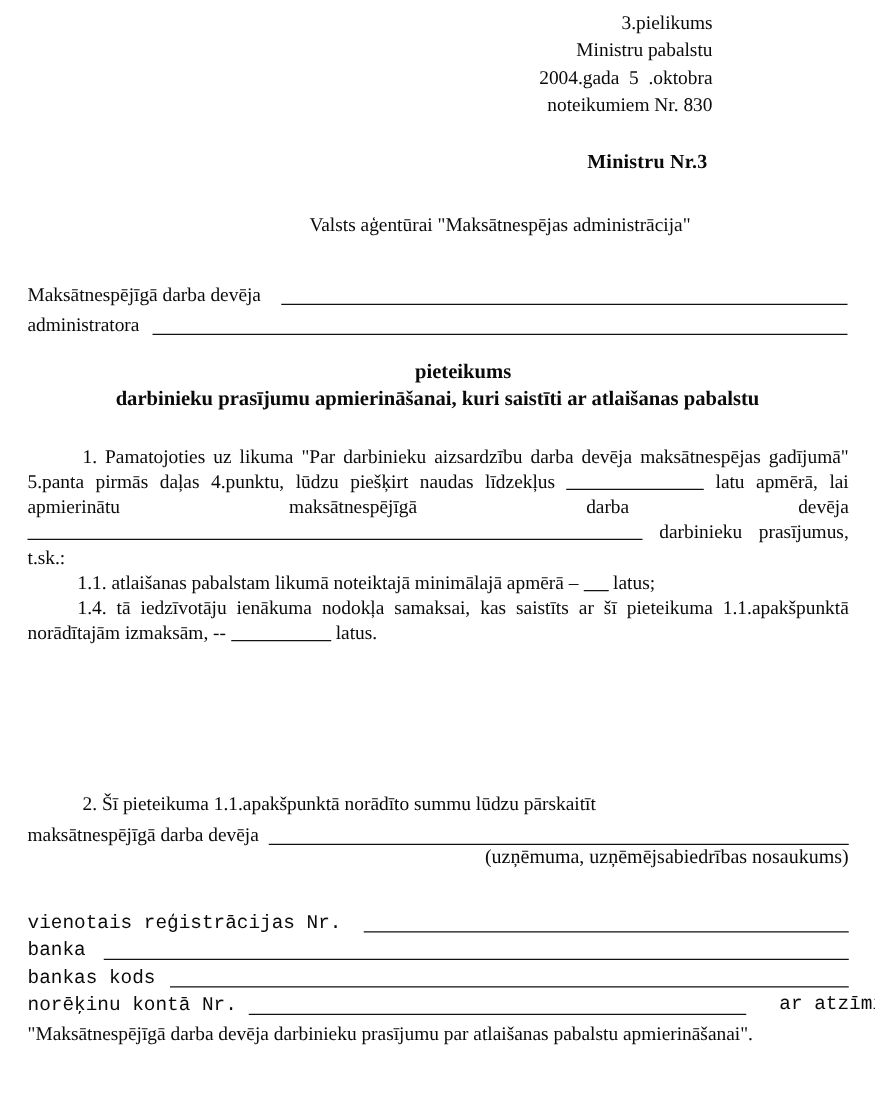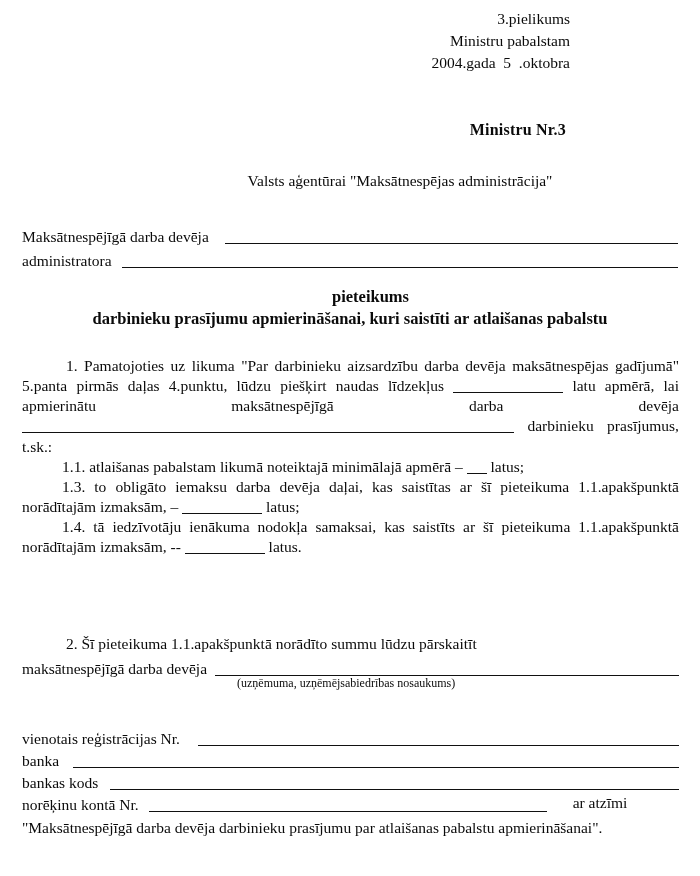--- a/index.html
+++ b/index.html
@@ -136,35 +136,35 @@
     height: 22px;
   }
   .p2row .flabel { white-space: pre; font-size: 15.5px; line-height: 1; }
   .p2row .fline {
     flex: 1 1 auto;
     border-bottom: 1.3px solid #111;
     height: 12px;
     margin-left: 8px;
   }
   .caption {
-    text-align: left;
-    font-size: 12px;
+    text-align: right;
+    font-size: 16px;
     margin-top: 1px;
     padding-left: 215px;
     line-height: 1.1;
   }
 
   
   .bankfields {
     position: absolute;
     top: 724px;
     left: 22px;
     width: 657px;
   }
-  .bankfields .fieldrow { height: 22px; }
+  .bankfields .fieldrow { height: 22px; font-family: Liberation Mono, monospace; }
   .bankfields .fieldrow .fline { margin-left: 8px; }
   .bankfields .b1 .fline { margin-left: 18px; }
   .bankfields .b2 .fline { margin-left: 14px; }
   .bankfields .b3 .fline { margin-left: 12px; }
   .bankfields .b4 .fline { flex: 0 0 398px; margin-left: 10px; }
   .bankfields .b4 .tail { white-space: pre; margin-left: 26px; font-size: 15.5px; }
 
   
   .closing {
     position: absolute;
@@ -174,22 +174,23 @@
   }
   .closing p { margin: 0; }
 </style>
 </head>
 <body>
 
 <div class="page">
 
   <div class="header-block">
     <span class="hline">3.pielikums</span>
-    <span class="hline">Ministru pabalstam</span>
+    <span class="hline">Ministru pabalstu</span>
     <span class="hline">2004.gada  5  .oktobra</span>
+    <span class="hline">noteikumiem Nr. 830</span>
   </div>
 
   <div class="veidlapa">Ministru Nr.3</div>
 
   <div class="addressee">Valsts aģentūrai "Maksātnespējas administrācija"</div>
 
   <div class="topfields">
     <div class="fieldrow r1">
       <span class="flabel">Maksātnespējīgā darba devēja</span>
       <span class="fline"></span>
@@ -205,21 +206,20 @@
     <div class="t2">darbinieku prasījumu apmierināšanai, kuri saistīti ar atlaišanas pabalstu</div>
   </div>
 
   <div class="body">
 
     <p class="just indent"><span>1. Pamatojoties uz likuma "Par darbinieku aizsardzību darba devēja maksātnespējas gadījumā" 5.panta pirmās daļas 4.punktu, lūdzu piešķirt naudas līdzekļus</span> <span class="blank w-md"></span> <span>latu apmērā, lai apmierinātu maksātnespējīgā darba devēja</span><span class="blank w-grow"></span> <span>darbinieku prasījumus, t.sk.:</span></p>
 
     <p class="just indent-sm"><span>1.1. atlaišanas pabalstam likumā noteiktajā minimālajā apmērā –</span> <span class="blank w-xs"></span> <span>latus;</span></p>
 
 
-    <p class="just indent-sm"><span>1.3. to obligāto iemaksu darba devēja daļai, kas saistītas ar šī pieteikuma 1.1.apakšpunktā norādītajām izmaksām, –</span> <span class="blank w-sm"></span> <span>latus;</span></p>
 
     <p class="just indent-sm"><span>1.4. tā iedzīvotāju ienākuma nodokļa samaksai, kas saistīts ar šī pieteikuma 1.1.apakšpunktā norādītajām izmaksām, --</span> <span class="blank w-sm"></span> <span>latus.</span></p>
 
   </div>
 
   <div class="p2">
     <p class="just indent">2. Šī pieteikuma 1.1.apakšpunktā norādīto summu lūdzu pārskaitīt</p>
     <div class="p2row">
       <span class="flabel">maksātnespējīgā darba devēja</span>
       <span class="fline"></span>

